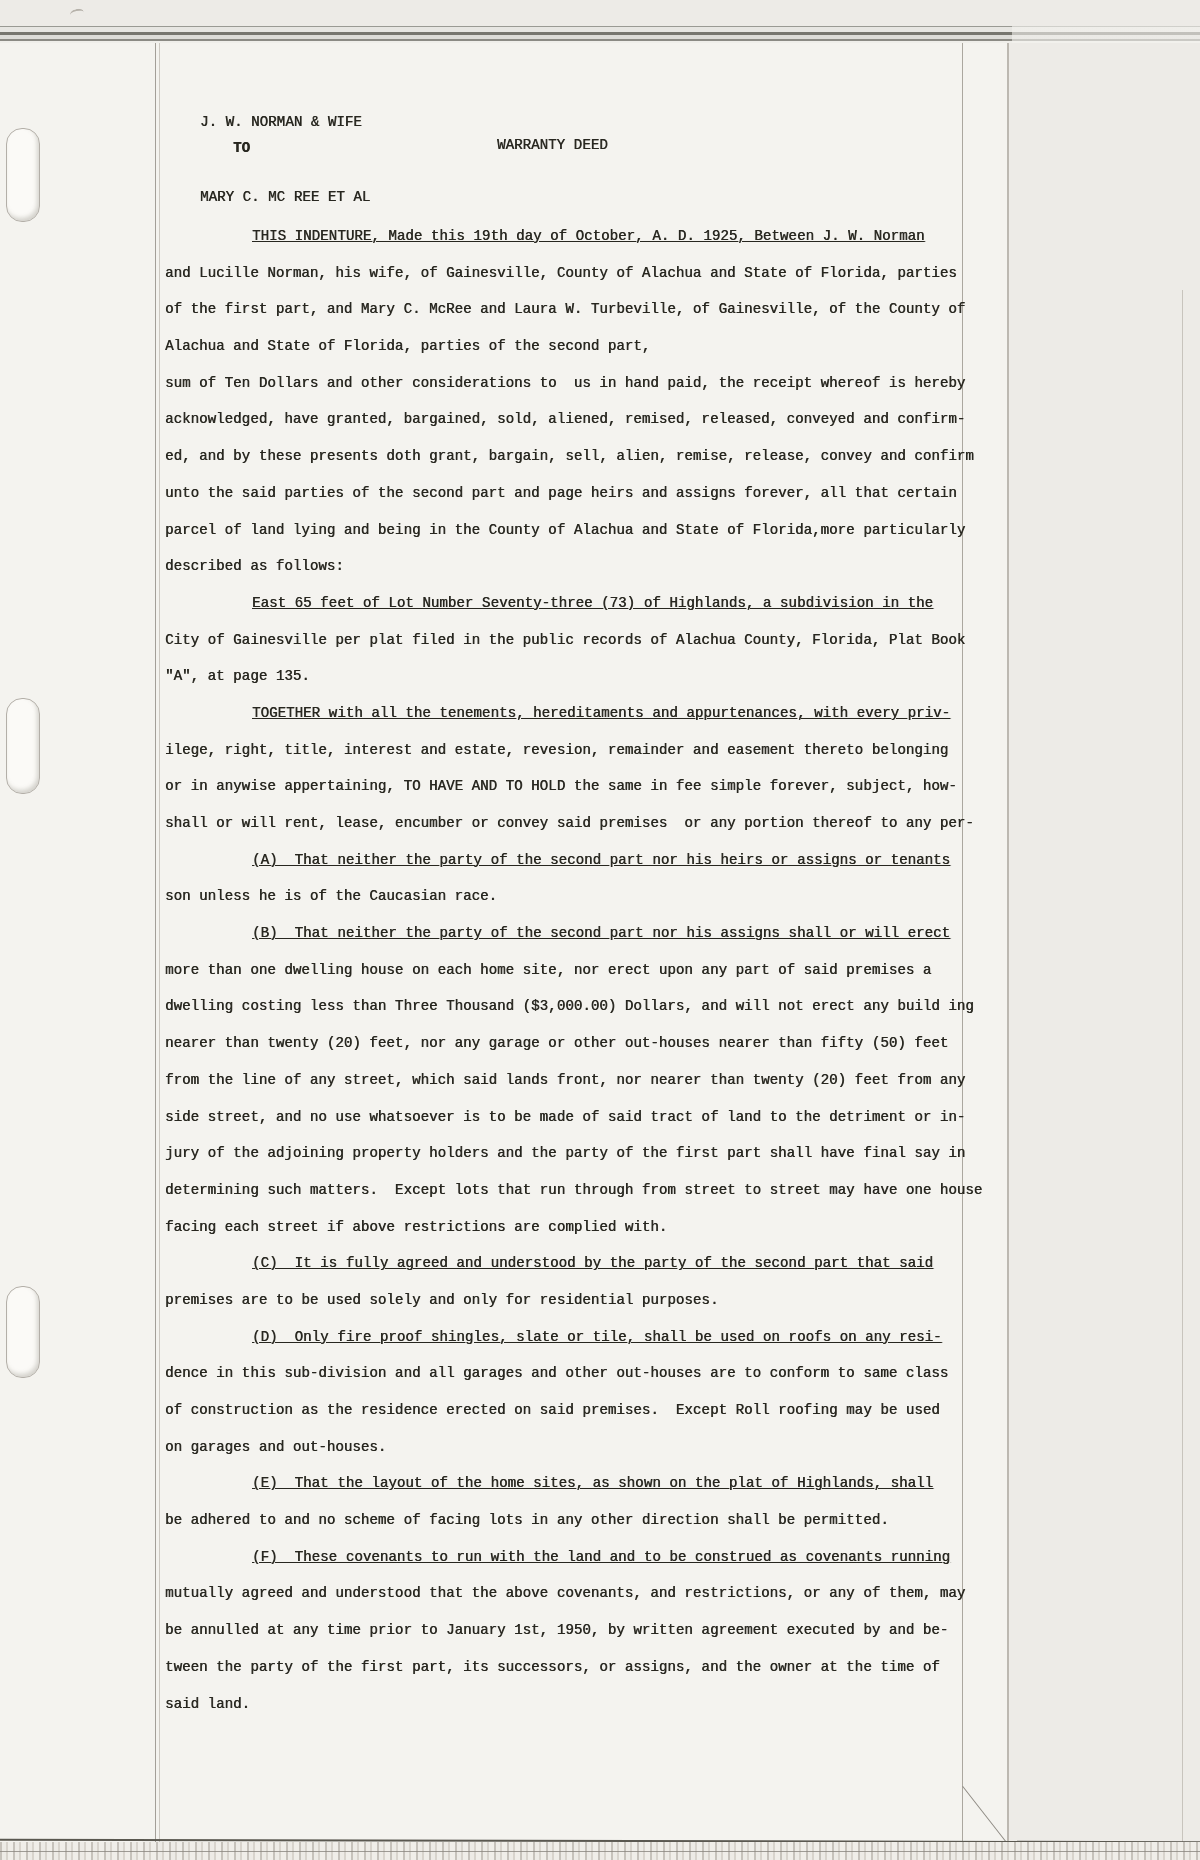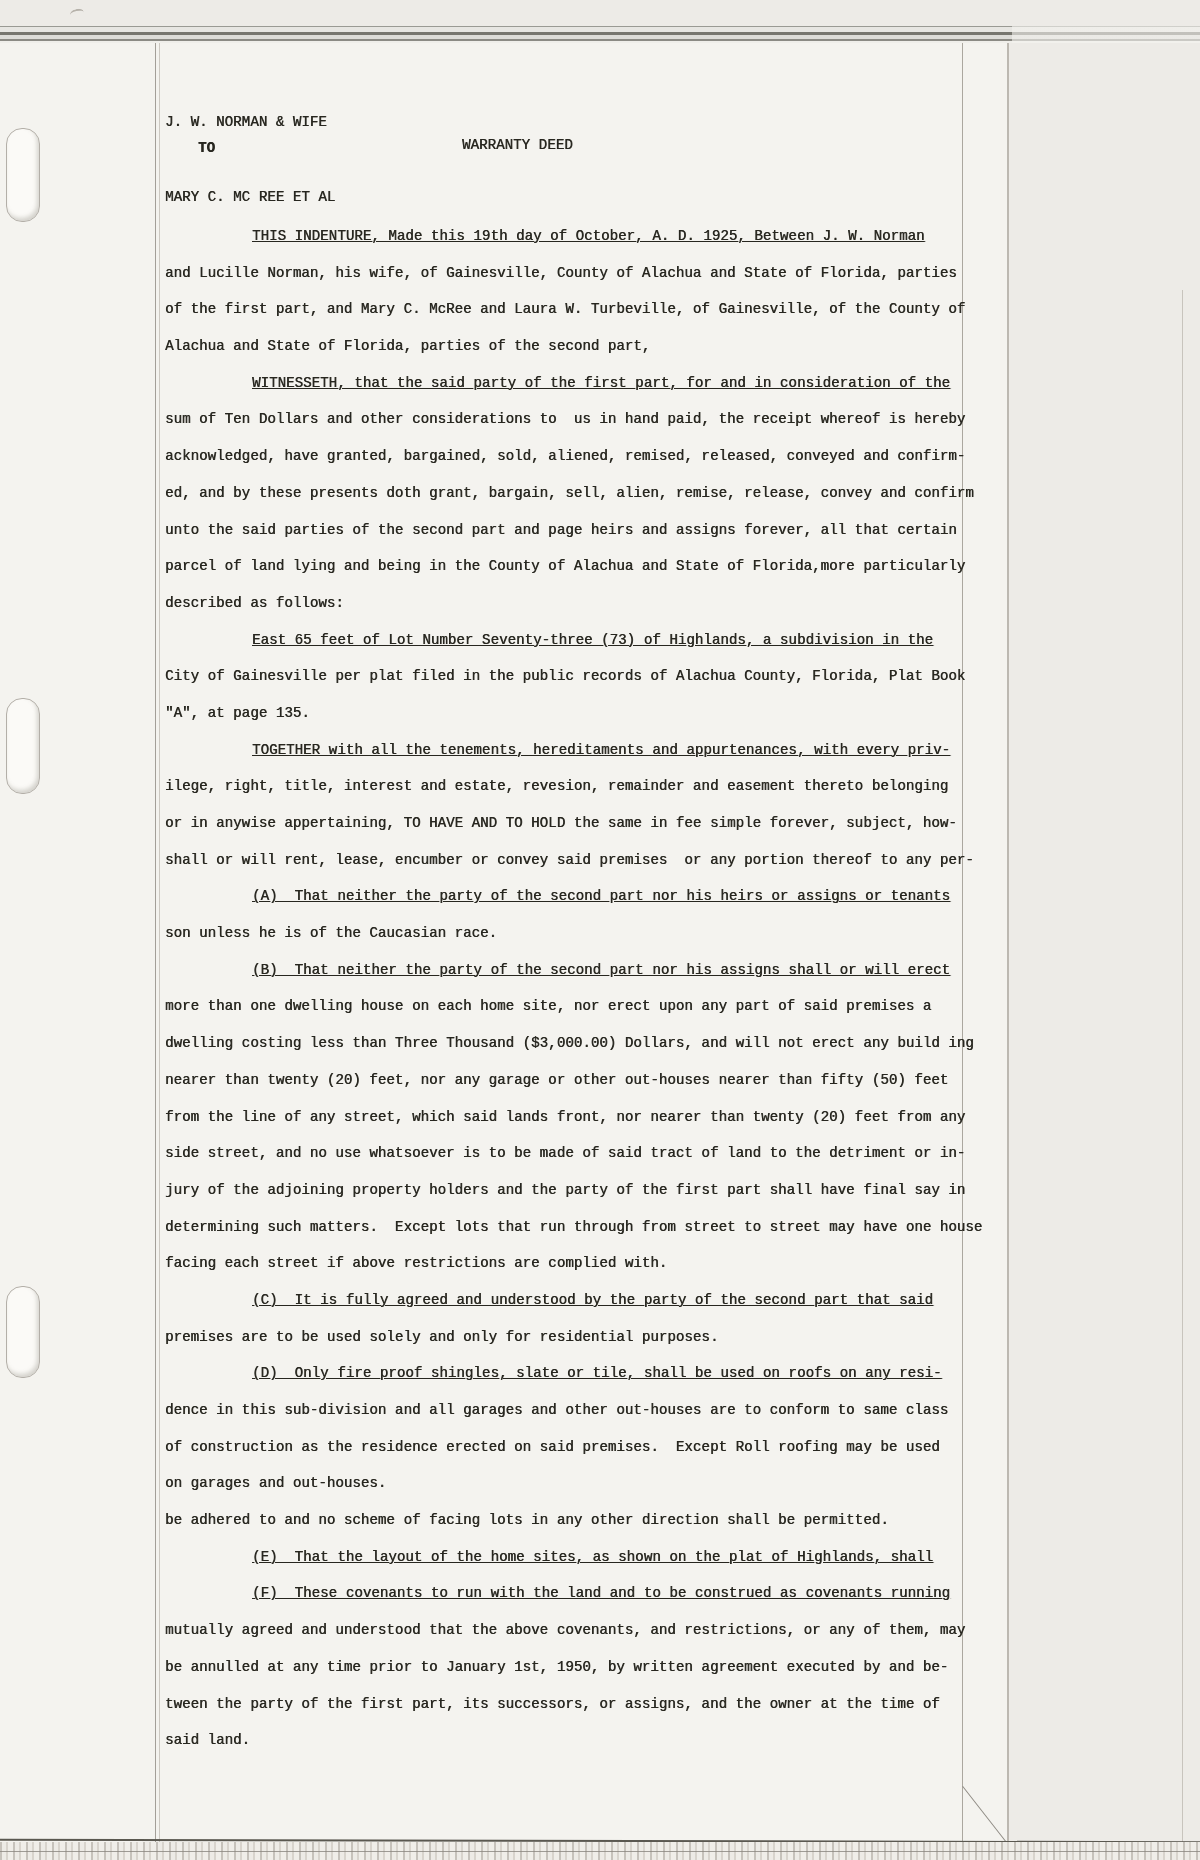--- a/index.html
+++ b/index.html
@@ -44,21 +44,21 @@
   .hole-1{top:128px;height:92px}
   .hole-2{top:698px;height:94px}
   .hole-3{top:1286px;height:90px}
 
   .hdr, .line{
     color:var(--ink,#27261f);
     font-size:14.2px;
     text-shadow:0.5px 0 0 rgba(39,38,31,.85);
     letter-spacing:0;
   }
-  .hdr{position:absolute;white-space:pre;}
+  .hdr{position:absolute;white-space:pre;margin-left:35px;}
   .grantor{left:165px;top:114px;}
   .doc-type{left:462px;top:137px;text-align:right;}
   .to{left:198px;top:140px;font-weight:bold;}
   .grantee{left:165px;top:189px;}
 
   .doc-lines{position:absolute;left:165px;top:218px;width:880px;}
   .line{white-space:pre;height:36.7px;line-height:36.7px;}
   .line.indent{padding-left:87px;text-decoration:underline;}
 
   .curl{position:absolute;left:963px;top:1786px;width:72px;height:1px;background:#8e8a83;
@@ -93,21 +93,20 @@
     <div class="hdr doc-type">WARRANTY DEED</div>
     <div class="hdr to">TO</div>
     <div class="hdr grantee">MARY C. MC REE ET AL</div>
   </div>
 
   <div class="doc-lines">
       <div class="line indent">THIS INDENTURE, Made this 19th day of October, A. D. 1925, Between J. W. Norman</div>
       <div class="line">and Lucille Norman, his wife, of Gainesville, County of Alachua and State of Florida, parties</div>
       <div class="line">of the first part, and Mary C. McRee and Laura W. Turbeville, of Gainesville, of the County of</div>
       <div class="line">Alachua and State of Florida, parties of the second part,</div>
-      <div class="line indent">WITNESSETH, that the said party of the first part, for and in consideration of the</div>
       <div class="line">sum of Ten Dollars and other considerations to  us in hand paid, the receipt whereof is hereby</div>
       <div class="line">acknowledged, have granted, bargained, sold, aliened, remised, released, conveyed and confirm-</div>
       <div class="line">ed, and by these presents doth grant, bargain, sell, alien, remise, release, convey and confirm</div>
       <div class="line">unto the said parties of the second part and page heirs and assigns forever, all that certain</div>
       <div class="line">parcel of land lying and being in the County of Alachua and State of Florida,more particularly</div>
       <div class="line">described as follows:</div>
       <div class="line indent">East 65 feet of Lot Number Seventy-three (73) of Highlands, a subdivision in the</div>
       <div class="line">City of Gainesville per plat filed in the public records of Alachua County, Florida, Plat Book</div>
       <div class="line">"A", at page 135.</div>
       <div class="line indent">TOGETHER with all the tenements, hereditaments and appurtenances, with every priv-</div>
@@ -124,22 +123,22 @@
       <div class="line">side street, and no use whatsoever is to be made of said tract of land to the detriment or in-</div>
       <div class="line">jury of the adjoining property holders and the party of the first part shall have final say in</div>
       <div class="line">determining such matters.  Except lots that run through from street to street may have one house</div>
       <div class="line">facing each street if above restrictions are complied with.</div>
       <div class="line indent">(C)  It is fully agreed and understood by the party of the second part that said</div>
       <div class="line">premises are to be used solely and only for residential purposes.</div>
       <div class="line indent">(D)  Only fire proof shingles, slate or tile, shall be used on roofs on any resi-</div>
       <div class="line">dence in this sub-division and all garages and other out-houses are to conform to same class</div>
       <div class="line">of construction as the residence erected on said premises.  Except Roll roofing may be used</div>
       <div class="line">on garages and out-houses.</div>
+      <div class="line indent">(E)  That the layout of the home sites, as shown on the plat of Highlands, shall</div>
       <div class="line">be adhered to and no scheme of facing lots in any other direction shall be permitted.</div>
-      <div class="line indent">(E)  That the layout of the home sites, as shown on the plat of Highlands, shall</div>
       <div class="line indent">(F)  These covenants to run with the land and to be construed as covenants running</div>
       <div class="line">mutually agreed and understood that the above covenants, and restrictions, or any of them, may</div>
       <div class="line">be annulled at any time prior to January 1st, 1950, by written agreement executed by and be-</div>
       <div class="line">tween the party of the first part, its successors, or assigns, and the owner at the time of</div>
       <div class="line">said land.</div>
     </div>
 
   <div class="curl"></div>
   <div class="bottom-line"></div>
   <div class="bottom-hatch"></div>

